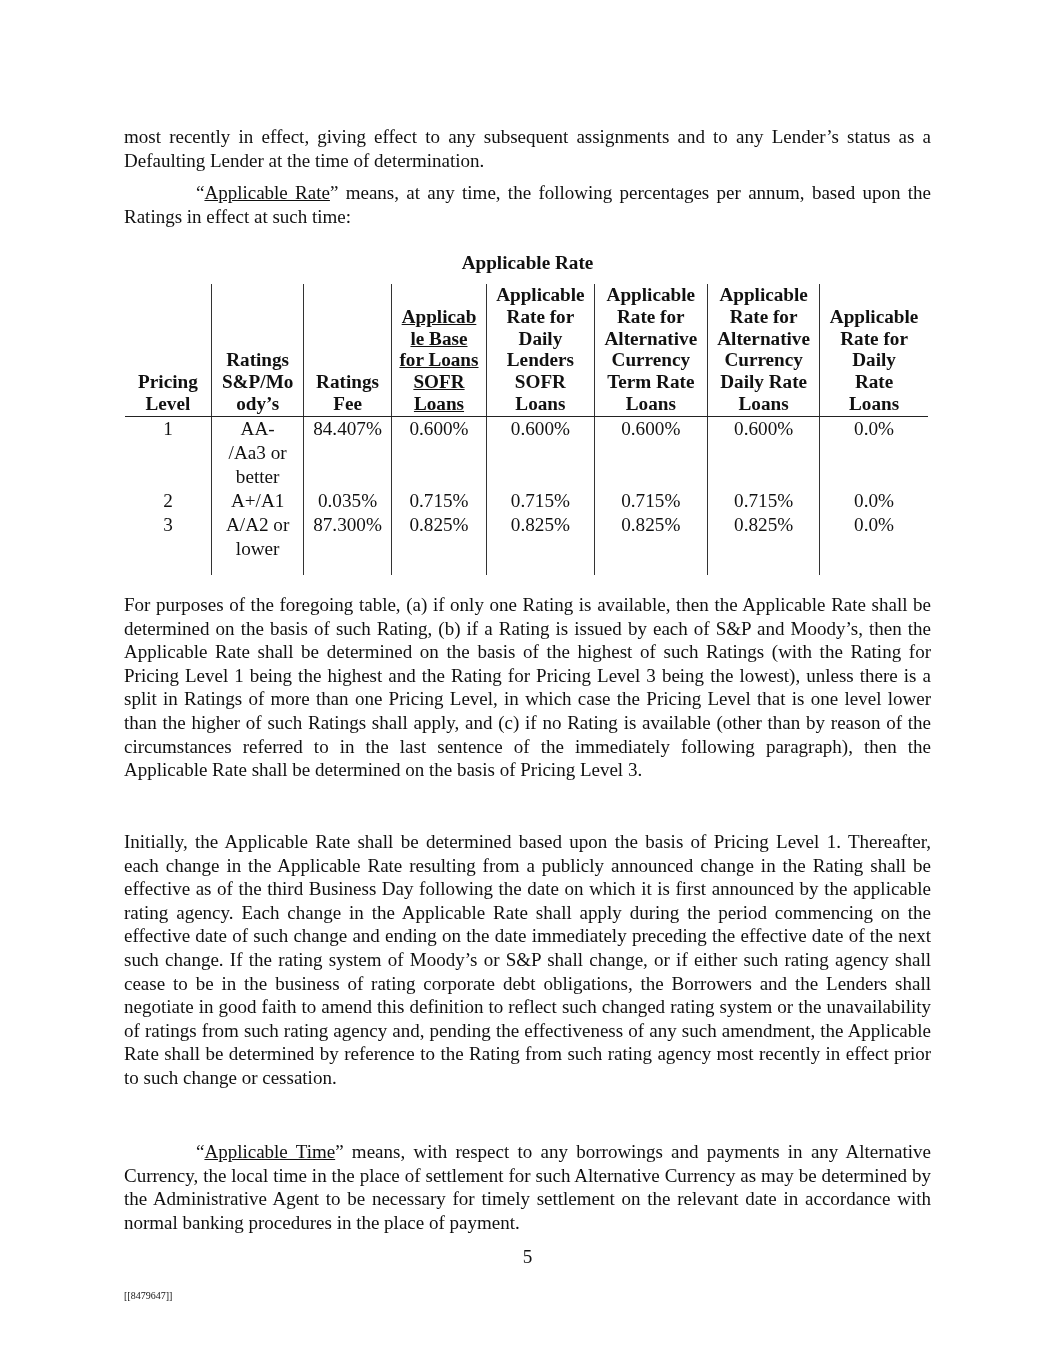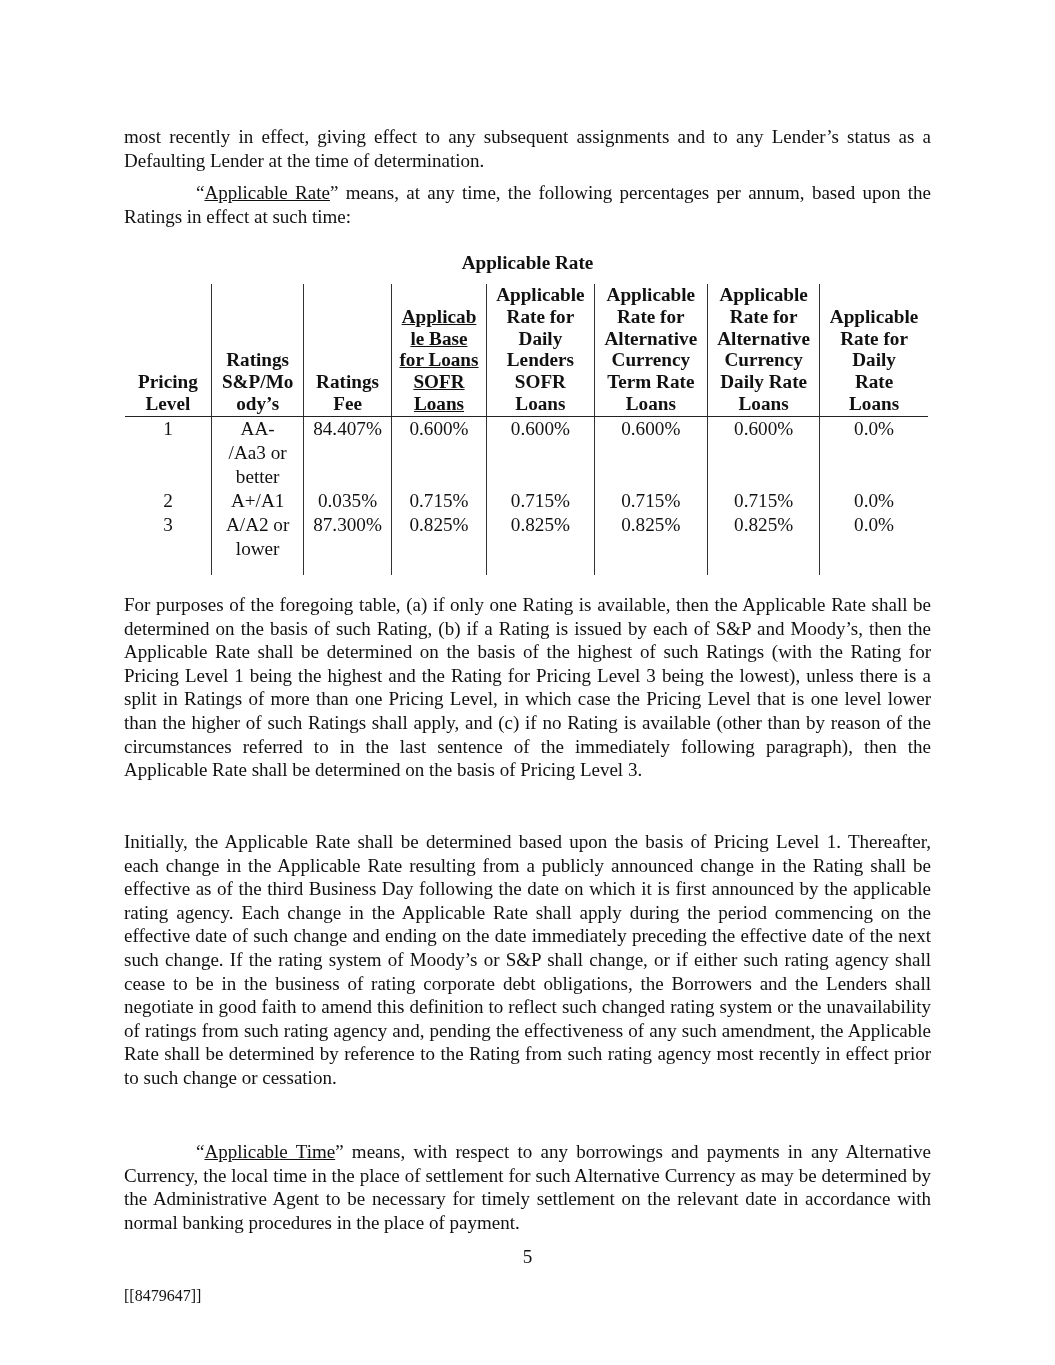--- a/index.html
+++ b/index.html
@@ -36,21 +36,21 @@
   table.rates tr.last td { padding-bottom: 14px; }
   .c1 { width: 88px; } .c2 { width: 92px; } .c3 { width: 86px; }
   .c4 { width: 95px; text-decoration: underline; } .c5 { width: 106px; } .c6 { width: 113px; }
   .c7 { width: 111px; } .c8 { width: 108px; }
   .pagenum {
     position: absolute; left: 0; width: 807px; top: 1245px;
     text-align: center; font-size: 19.2px; line-height: 24px;
   }
   .docid {
     position: absolute; left: 124px; top: 1290px;
-    font-size: 16px; line-height: 12px;
+    font-size: 10px; line-height: 12px;
   }
 </style>
 </head>
 <body>
 
 <div class="page">
 
   <div class="p" style="top:125px;">most recently in effect, giving effect to any subsequent assignments and to any Lender’s status as a Defaulting Lender at the time of determination.</div>
 
   <div class="p indent" style="top:181px;"><span>“</span><span class="u">Applicable Rate</span><span>” means, at any time, the following percentages per annum, based upon the Ratings in effect at such time:</span></div>

